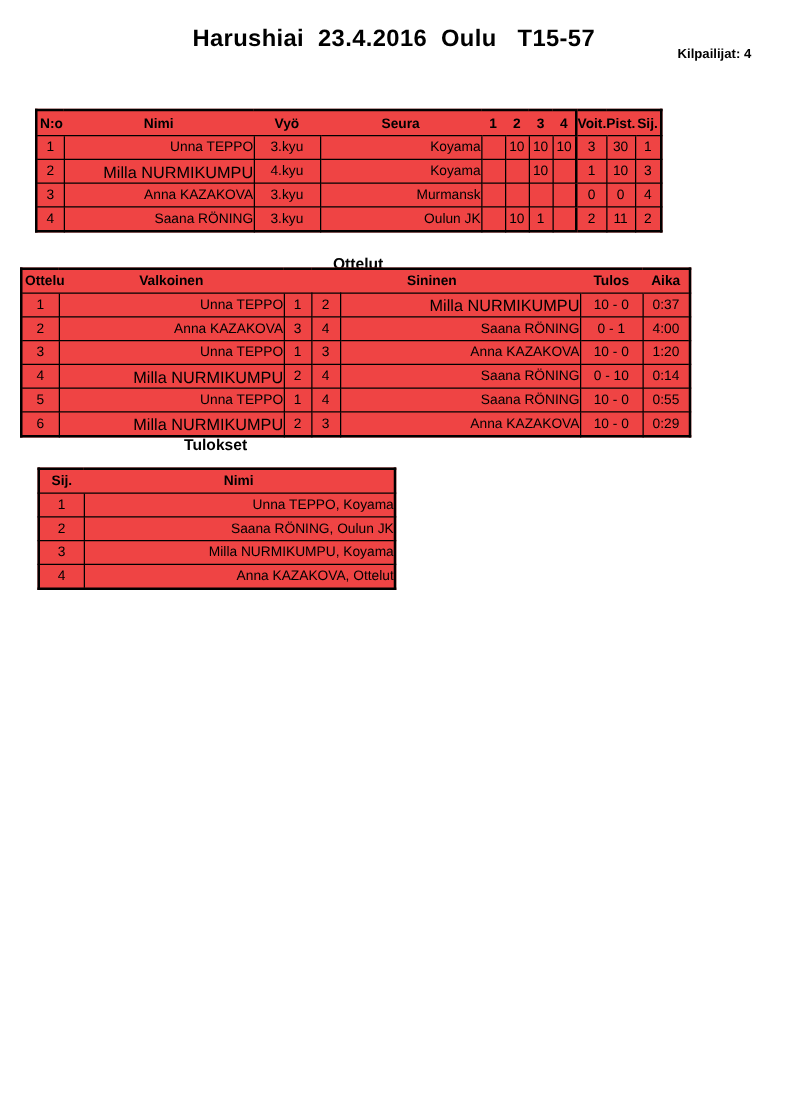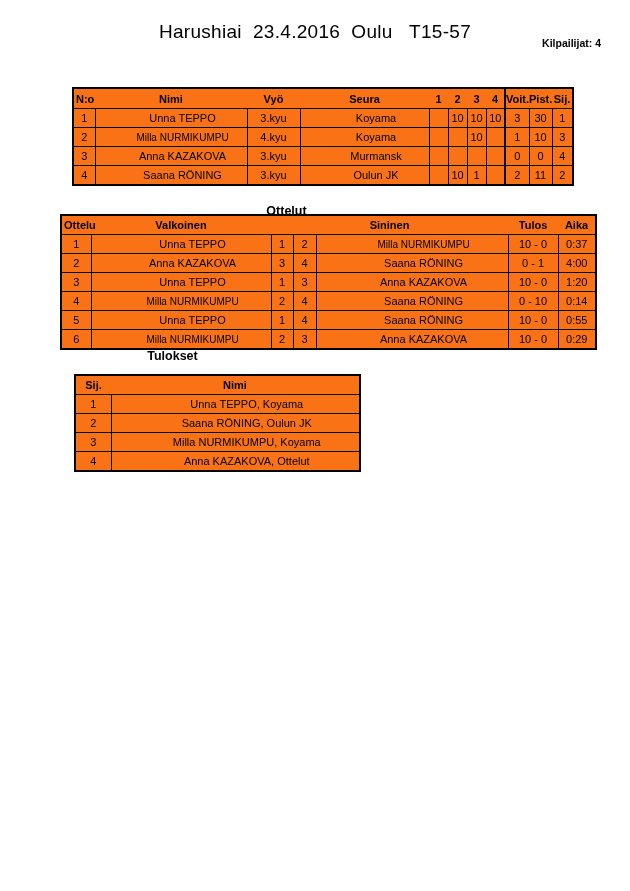--- a/index.html
+++ b/index.html
@@ -1,41 +1,41 @@
 <!DOCTYPE html>
 <html><head>
 <meta charset="utf-8">
 <style>
   html,body { margin:0; padding:0; background:#ffffff; }
   .page { position:relative; width:630px; height:891px; background:#ffffff;
           font-family:"Liberation Sans","DejaVu Sans",sans-serif; color:#000; overflow:hidden; }
   .title { position:absolute; top:21px; left:0; width:630px; text-align:center;
-           font-size:19px; font-weight:normal; white-space:pre; letter-spacing:0.3px; }
+           font-size:19px; font-weight:bold; white-space:pre; letter-spacing:0.3px; }
   .count { position:absolute; top:37px; right:29px; font-size:10.5px; font-weight:bold; }
   .sec   { position:absolute; font-size:12.5px; font-weight:bold; }
   .sec1  { top:65px;  left:28px;  width:440px; text-align:center; }
   .sec2  { top:204px; left:28px;  width:517px; text-align:center; }
   .sec3  { top:349px; left:30px;  width:285px; text-align:center; }
 
   table { position:absolute; border-collapse:collapse; table-layout:fixed;
-          border:2px solid #000; background:#f97316;margin-left:44px; }
+          border:2px solid #000; background:#ef4444; }
   .t1 { left:28px; top:87px;  width:500px; }
   .t2 { left:16px; top:214px; width:535px; }
   .t3 { left:30px; top:374px; width:285px; }
 
   th, td { font-size:11px; height:18px; padding:0; white-space:nowrap;
            overflow:hidden; vertical-align:middle; }
   th { border:none; border-bottom:1px solid #000; font-weight:bold; overflow:visible; }
   .t1 thead th { height:19px; }
   td { border:1px solid #000; }
   .al { text-align:left; padding-left:2px; }
   .c  { text-align:center; }
-  .l  { text-align:center; padding-left:23px; }
+  .l  { text-align:right; padding-left:23px; }
   .bL2 { border-left:2px solid #000 !important; }
-  .shrink { font-size:10px; }
+  .shrink { font-size:13px; }
 </style>
 </head>
 <body>
 
 <div class="page">
 
   <div class="title">Harushiai  23.4.2016  Oulu   T15-57</div>
   <div class="count">Kilpailijat: 4</div>
 
 

